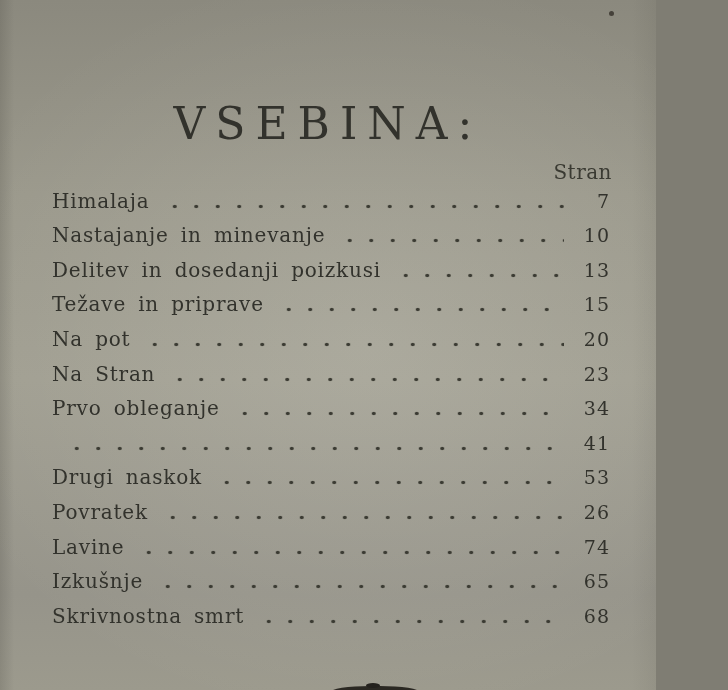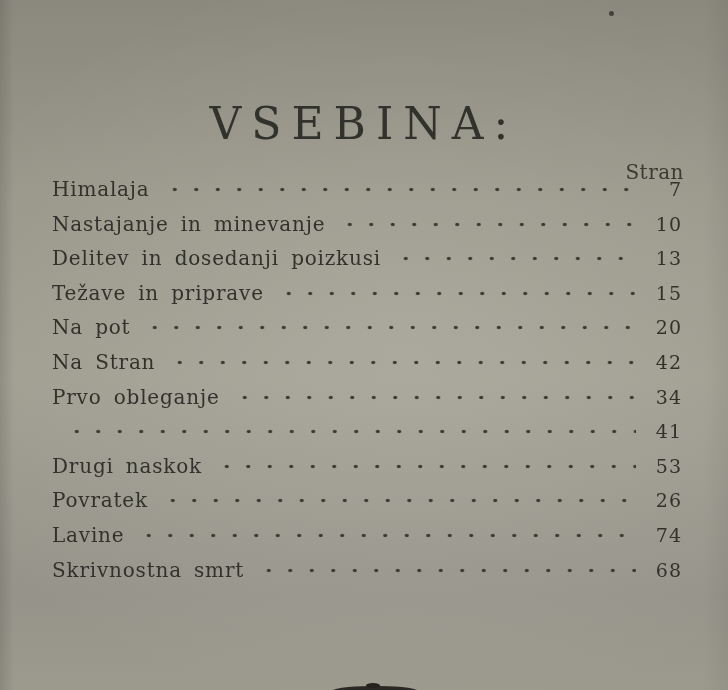--- a/index.html
+++ b/index.html
@@ -5,21 +5,21 @@
   html, body {
     margin: 0;
     padding: 0;
     width: 728px;
     height: 690px;
     overflow: hidden;
     background: #7f7d73;
   }
   .page {
     position: relative;
-    width: 728px;
+    width: 656px;
     height: 690px;
     overflow: hidden;
     background-color: var(--paper, #99978b);
     background-image:
       linear-gradient(90deg, rgba(48,46,40,0.16) 0px, rgba(48,46,40,0) 14px),
       linear-gradient(270deg, rgba(48,46,40,0.07) 0px, rgba(48,46,40,0) 24px),
       radial-gradient(120% 95% at 56% 50%, rgba(252,252,244,0.13), rgba(252,252,244,0) 58%),
       linear-gradient(180deg, #8b897e 0%, #9a988b 28%, #a09e91 55%, #96948a 86%, #9c9a8d 100%);
     font-family: "DejaVu Serif", "Liberation Serif", serif;
   }
@@ -49,21 +49,21 @@
     color: #3a3a32;
   }
   .toc {
     position: absolute;
     top: 178px;
     left: 52px;
     right: 46px;
   }
   .toc-row {
     display: flex;
-    align-items: flex-start;
+    align-items: flex-end;
     height: 34.6px;
   }
   .toc-label {
     font-size: 20px;
     line-height: 23px;
     letter-spacing: 0.8px;
     word-spacing: 5px;
     color: var(--ink, #33332d);
     white-space: nowrap;
   }
@@ -163,21 +163,21 @@
 
   <div class="toc-row">
     <span class="toc-label">Na pot</span>
     <span class="leader"></span>
     <span class="toc-page">20</span>
   </div>
 
   <div class="toc-row">
     <span class="toc-label">Na Stran</span>
     <span class="leader"></span>
-    <span class="toc-page">42</span>
+    <span class="toc-page">23</span>
   </div>
 
   <div class="toc-row">
     <span class="toc-label">Prvo obleganje</span>
     <span class="leader"></span>
     <span class="toc-page">34</span>
   </div>
 
   <div class="toc-row">
     <span class="leader"></span>
@@ -195,20 +195,25 @@
     <span class="leader"></span>
     <span class="toc-page">26</span>
   </div>
 
   <div class="toc-row">
     <span class="toc-label">Lavine</span>
     <span class="leader"></span>
     <span class="toc-page">74</span>
   </div>
 
+  <div class="toc-row">
+    <span class="toc-label">Izkušnje</span>
+    <span class="leader"></span>
+    <span class="toc-page">65</span>
+  </div>
 
   <div class="toc-row">
     <span class="toc-label">Skrivnostna smrt</span>
     <span class="leader"></span>
     <span class="toc-page">68</span>
   </div>
 </div>
   </div>
 
   <div class="ornament"></div>

